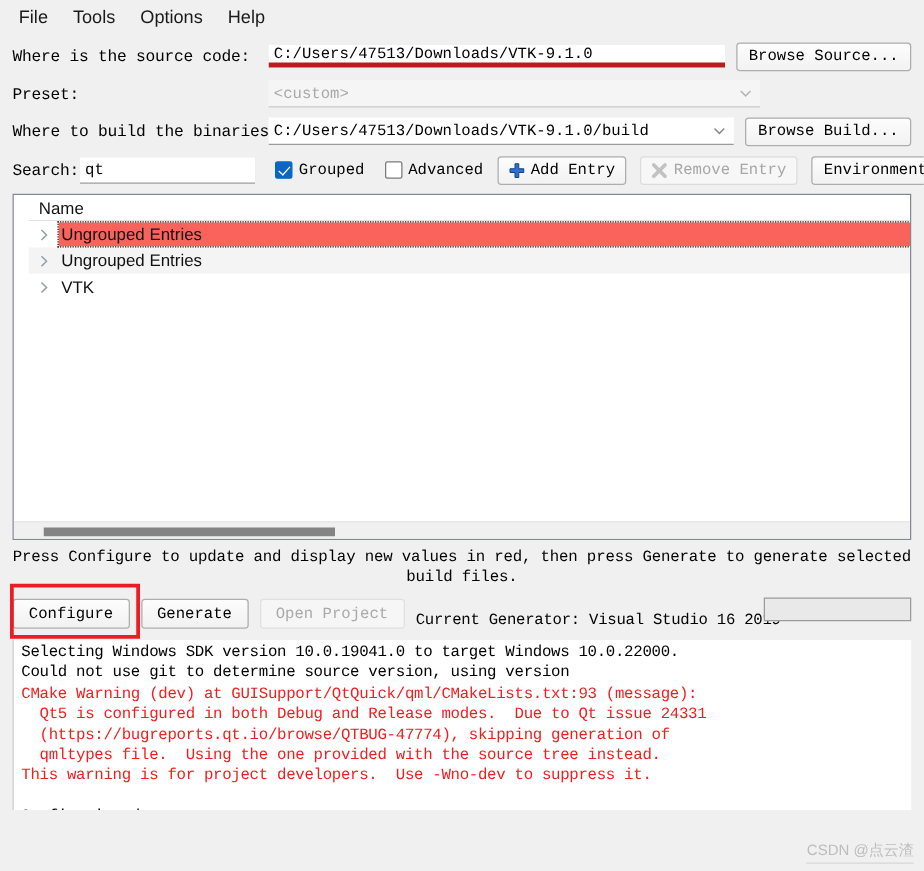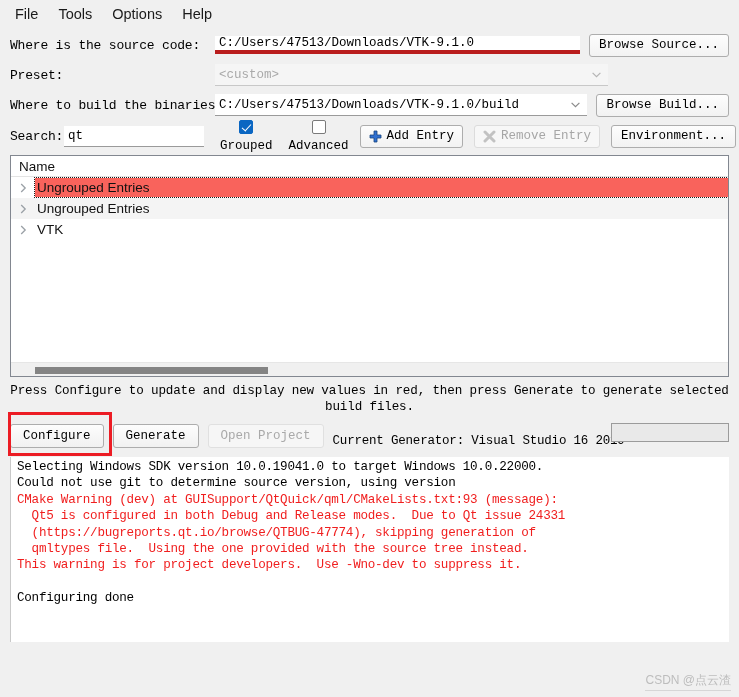--- a/index.html
+++ b/index.html
@@ -123,21 +123,20 @@
     font-family: "Liberation Mono", "DejaVu Sans Mono", monospace;
     font-size: 12.5px; color: #000;
     padding: 0 4px;
     outline: none;
   }
   .chk-wrap {
     display: inline-flex; align-items: center;
     gap: 5px;
     margin-left: 16px;
     cursor: default;
-    flex-direction: column;
   }
   .chk {
     width: 14px; height: 14px;
     border: 1px solid #7a7a7a;
     background: #fff;
     border-radius: 2px;
     position: relative;
     flex: 0 0 auto;
   }
   .chk.checked { background: #0a66c2; border-color: #0a66c2; }
@@ -167,26 +166,27 @@
     white-space: nowrap;
     cursor: default;
   }
   .icon-btn.disabled { color: #a6a6a6; border-color: #dcdcdc; background: #f7f7f7; }
   .plus-icon { width: 13px; height: 13px; flex: 0 0 auto; }
   .x-icon { width: 13px; height: 13px; flex: 0 0 auto; }
 
   
   .tree-panel {
     margin: 2px 10px 0 10px;
-    height: 222px;
+    height: 277px;
     background: #ffffff;
     border: 1px solid #828790;
     position: relative;
     overflow: hidden;
     font-family: "Liberation Sans", sans-serif;
+    padding-left: 12px;
   }
   .tree-head {
     height: 21px;
     line-height: 21px;
     padding-left: 8px;
     font-size: 13.5px;
     color: #111;
     background: #ffffff;
     border-bottom: 1px solid #e3e3e3;
   }
@@ -288,21 +288,21 @@
     position: absolute;
     left: -2px; top: -8px;
     width: 104px; height: 44px;
     border: 3px solid #ec1c24;
     pointer-events: none;
   }
 
   
   .log-panel {
     margin: 9px 10px 0 10px;
-    height: 185px;
+    height: 136px;
     background: #ffffff;
     border-left: 1px solid #c9c9c9;
     padding: 2px 4px 0 6px;
     overflow: hidden;
   }
   .log-line {
     font-family: "Liberation Mono", "DejaVu Sans Mono", monospace;
     font-size: 12.6px;
     line-height: 16.4px;
     color: #000;

